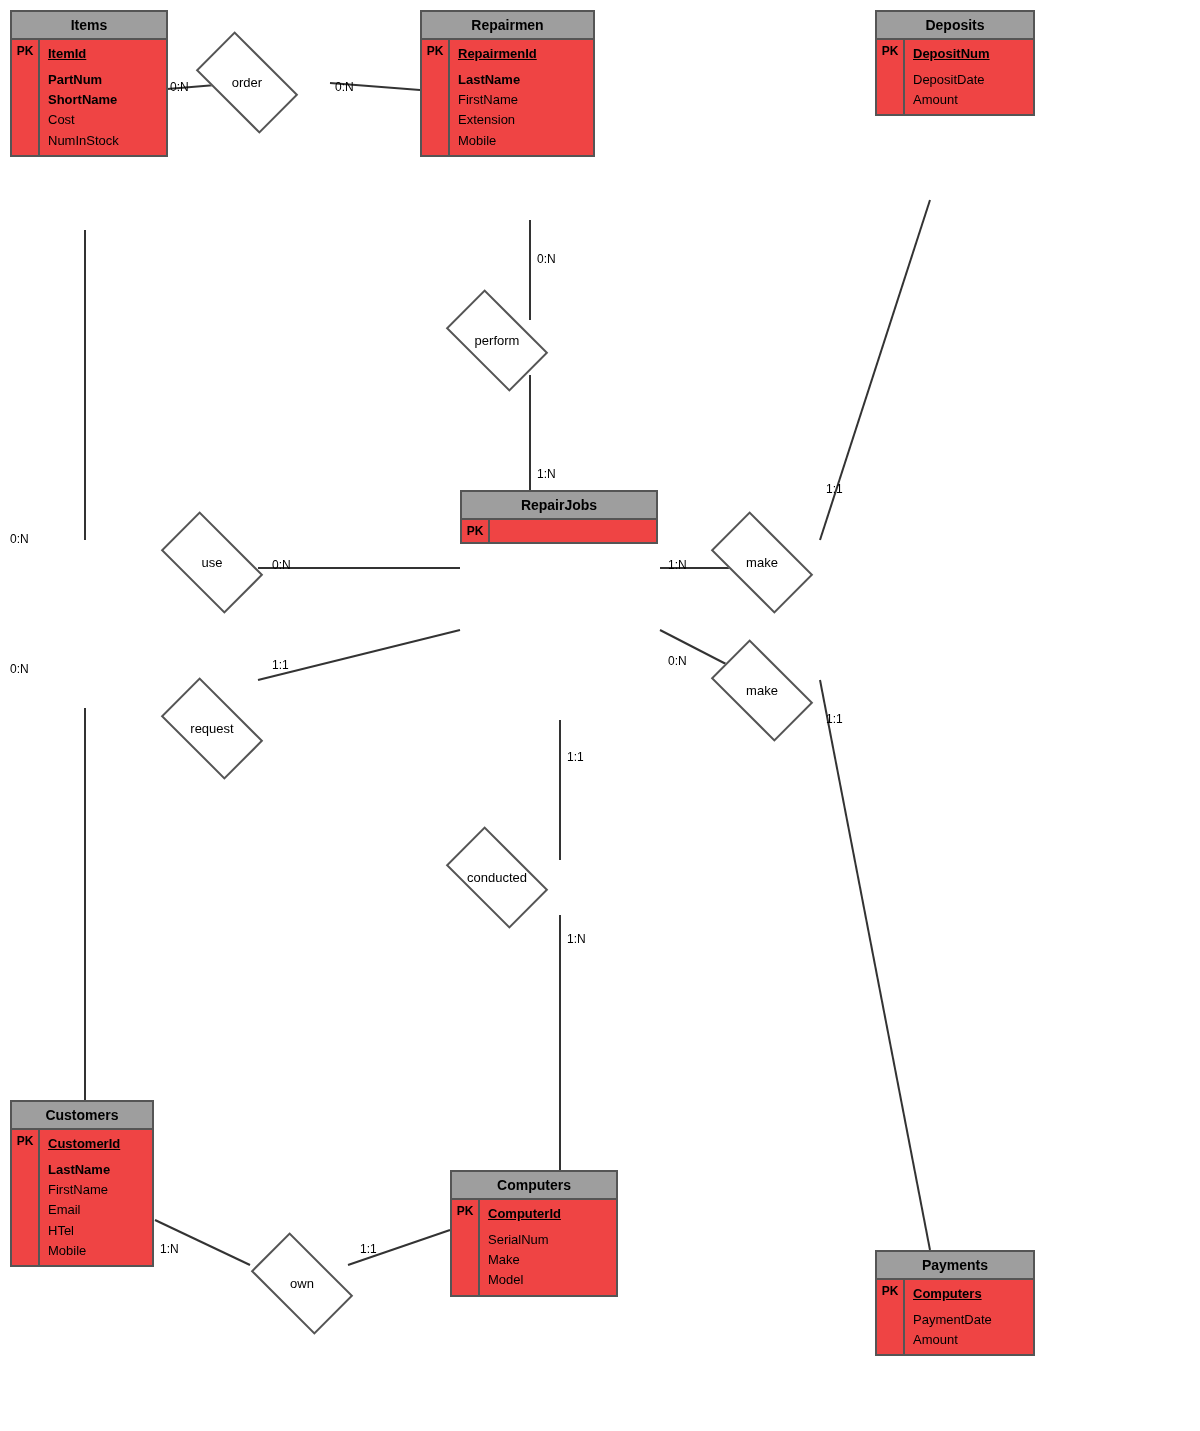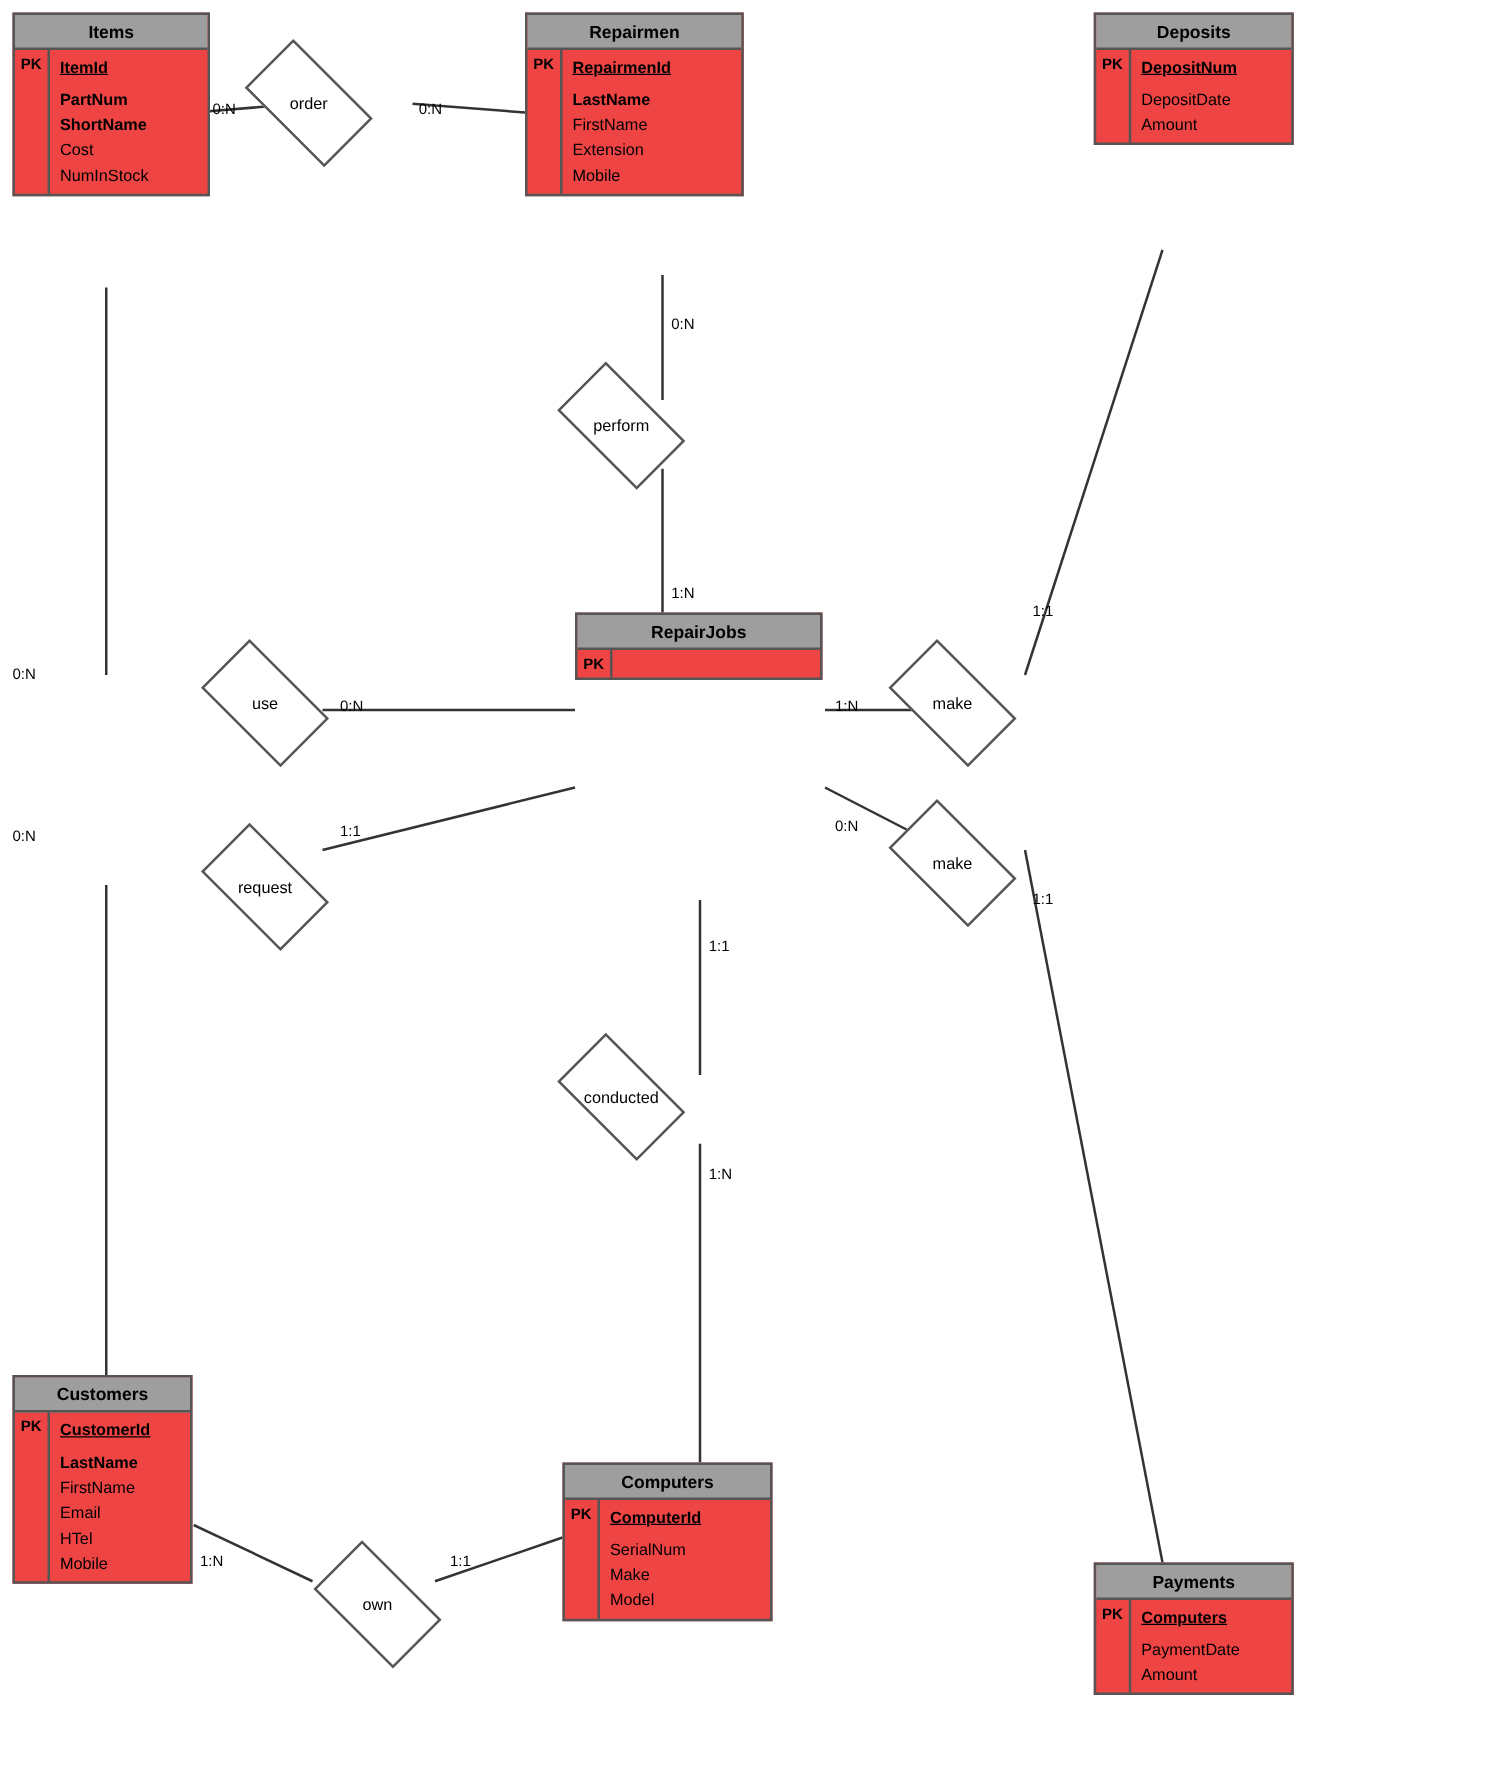--- a/index.html
+++ b/index.html
@@ -259,21 +259,21 @@
   <div class="diamond" style="left:447px;top:305px;width:100px;height:70px;">
     <div class="diamond-shape"></div>
     <span class="diamond-label">perform</span>
   </div>
 
   <div class="diamond" style="left:162px;top:527px;width:100px;height:70px;text-align:center;">
     <div class="diamond-shape"></div>
     <span class="diamond-label">use</span>
   </div>
 
-  <div class="diamond" style="left:162px;top:674px;width:100px;height:70px;text-align:right;">
+  <div class="diamond" style="left:162px;top:693px;width:100px;height:70px;text-align:right;">
     <div class="diamond-shape"></div>
     <span class="diamond-label">request</span>
   </div>
 
   <div class="diamond" style="left:712px;top:527px;width:100px;height:70px;">
     <div class="diamond-shape"></div>
     <span class="diamond-label">make</span>
   </div>
 
   <div class="diamond" style="left:712px;top:655px;width:100px;height:70px;">

